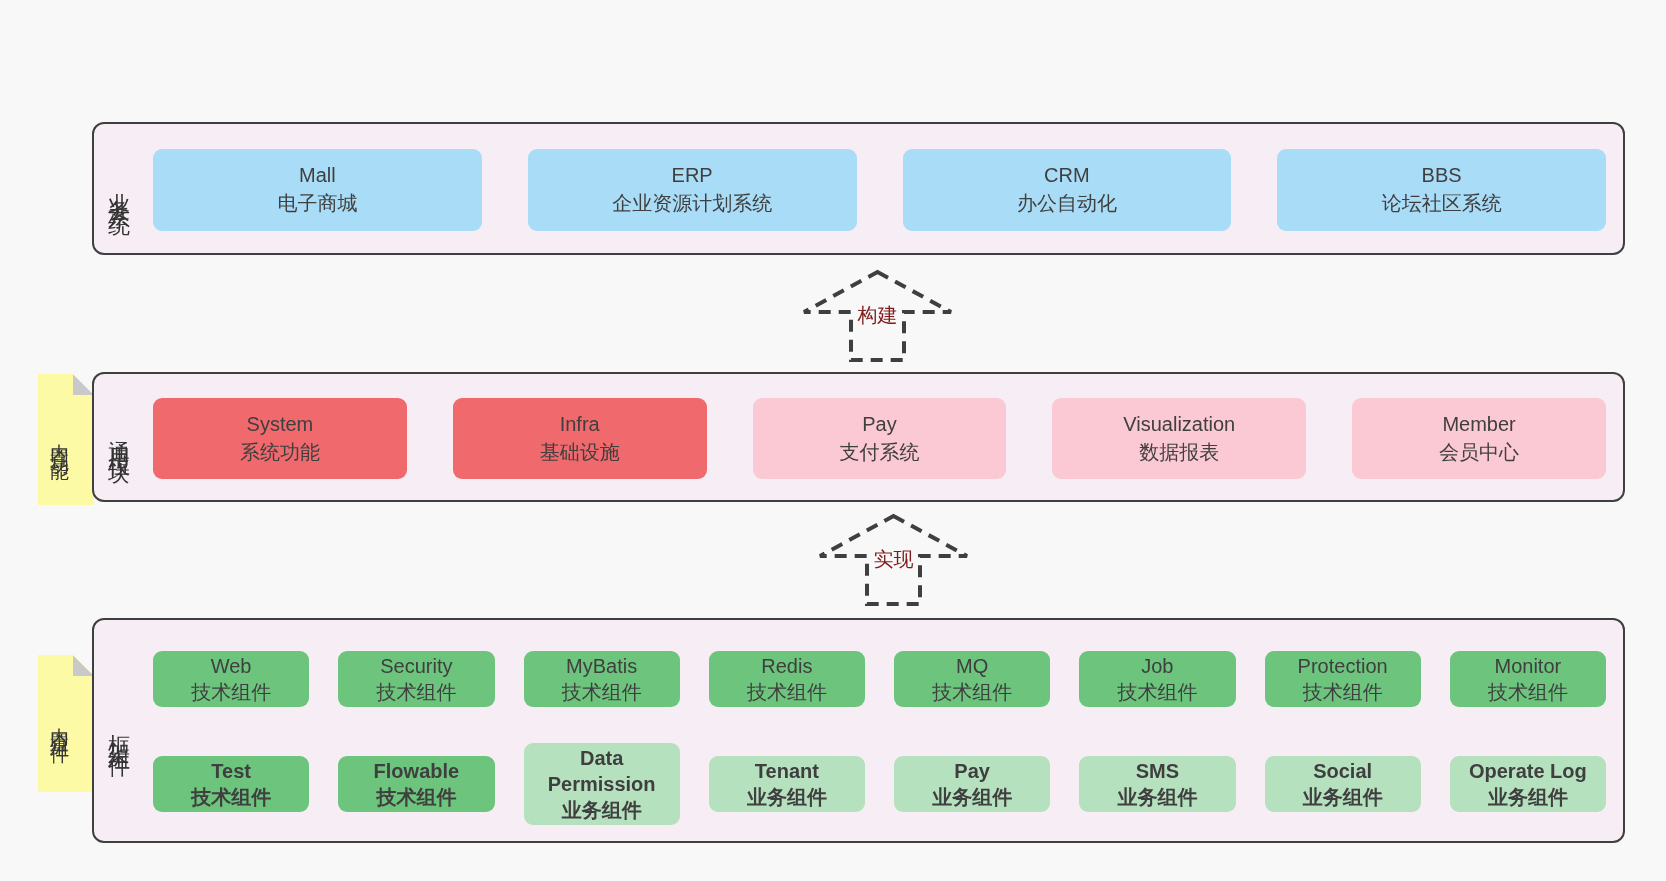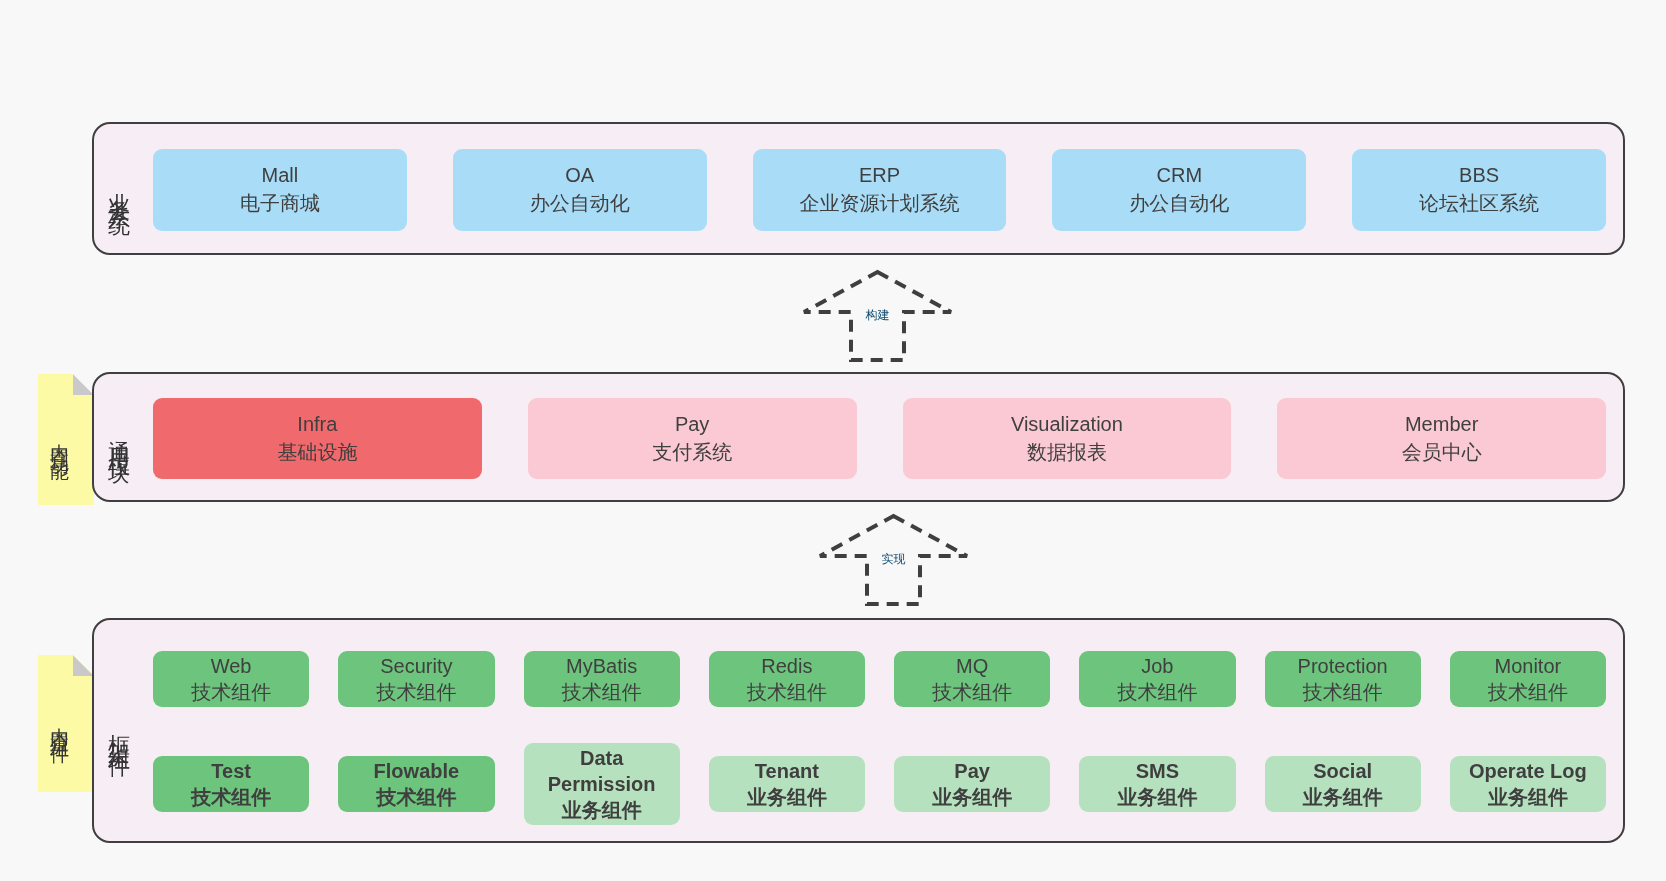--- a/index.html
+++ b/index.html
@@ -15,21 +15,21 @@
     overflow:hidden;
     background:var(--page,#f8f8f8);
   }
   
   .band{
     position:absolute;
     left:92px;
     width:1533px;
     background:var(--band,#f7edf4);
     border:2.5px solid var(--border,#3f3f3f);
-    border-radius:18px;
+    border-radius:12px;
     box-sizing:border-box;
     z-index:2;
   }
   .band-business{top:122px;height:133px;}
   .band-modules{top:372px;height:130px;}
   .band-framework{top:618px;height:225px;}
   .band-label{
     position:absolute;
     left:14px;
     writing-mode:vertical-rl;
@@ -119,23 +119,23 @@
     fill:none;
     stroke:var(--border,#3f3f3f);
     stroke-width:4;
     stroke-dasharray:12 8;
   }
   .arrow-label{
     position:absolute;
     left:50%;top:49%;
     transform:translate(-50%,-50%);
     background:var(--page,#f8f8f8);
-    font-size:12px;
+    font-size:20px;
     padding:1px 3px;
-    color:#0c4a6e;
+    color:#7f1d1d;
     white-space:nowrap;
   }
 </style>
 </head>
 <body>
 
 <div class="stage">
 
   <div class="note note-1">
     <span class="fold"></span>
@@ -146,24 +146,20 @@
     <span class="fold"></span>
     <span class="note-text">内置组件</span>
   </div>
 
   <div class="band band-business">
     <div class="band-label">业务系统</div>
     <div class="row" id="business-row">
         <div class="box blue">
     <div>Mall</div>
     <div>电子商城</div>
-  </div>
-        <div class="box blue">
-    <div>OA</div>
-    <div>办公自动化</div>
   </div>
         <div class="box blue">
     <div>ERP</div>
     <div>企业资源计划系统</div>
   </div>
         <div class="box blue">
     <div>CRM</div>
     <div>办公自动化</div>
   </div>
         <div class="box blue">
@@ -177,20 +173,24 @@
     <svg viewBox="0 0 155 96">
       <path d="M77.5 4 L151 44 L104 44 L104 92 L51 92 L51 44 L4 44 Z"></path>
     </svg>
     <span class="arrow-label">构建</span>
   </div>
 
   <div class="band band-modules">
     <div class="band-label">通用模块</div>
     <div class="row" id="modules-row">
         <div class="box red">
+    <div>System</div>
+    <div>系统功能</div>
+  </div>
+        <div class="box red">
     <div>Infra</div>
     <div>基础设施</div>
   </div>
         <div class="box pink">
     <div>Pay</div>
     <div>支付系统</div>
   </div>
         <div class="box pink">
     <div>Visualization</div>
     <div>数据报表</div>

